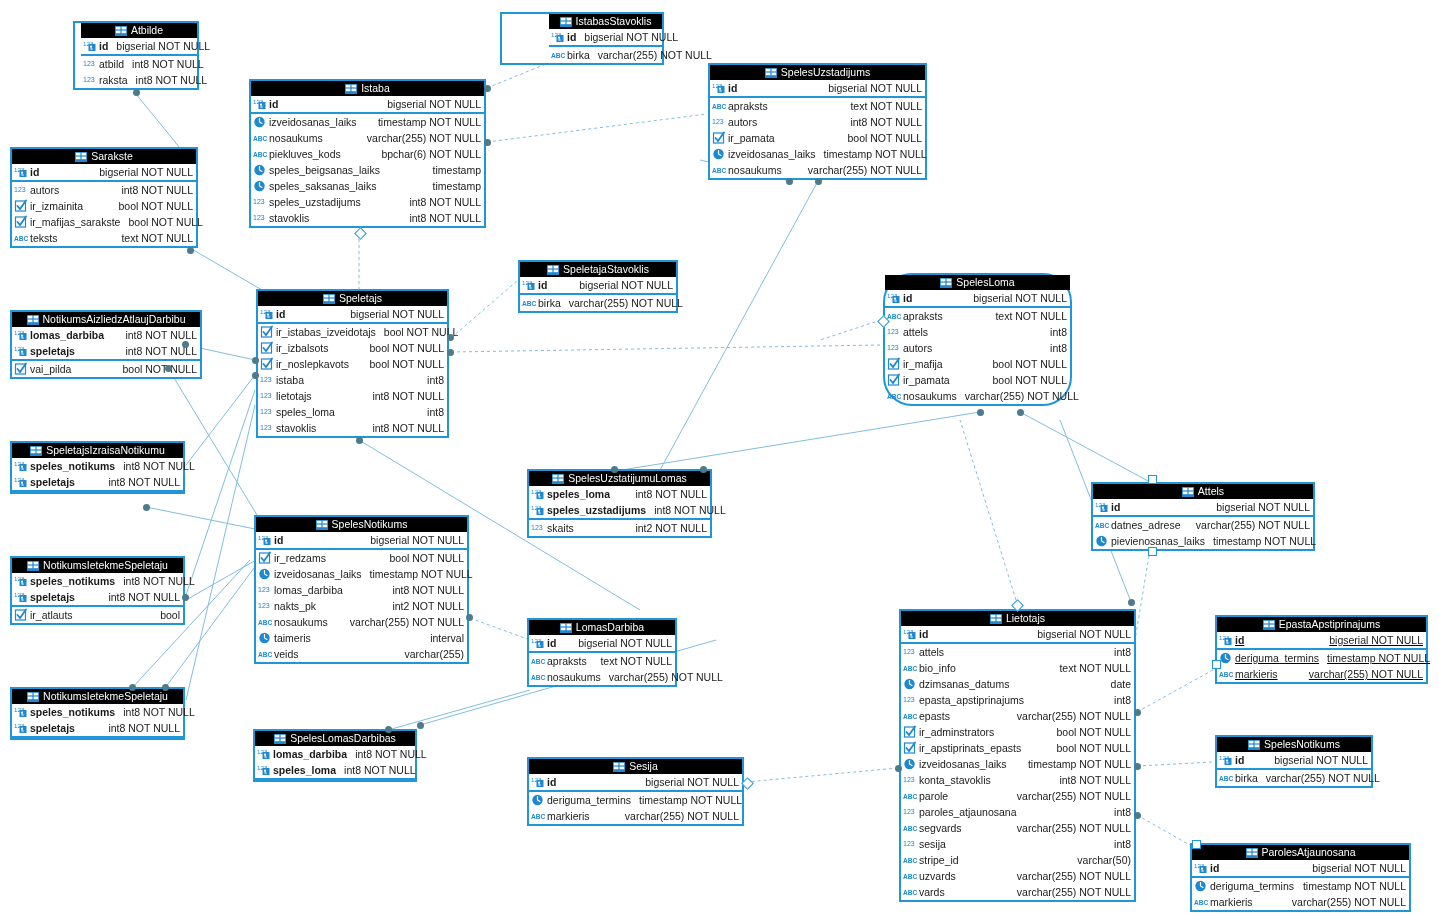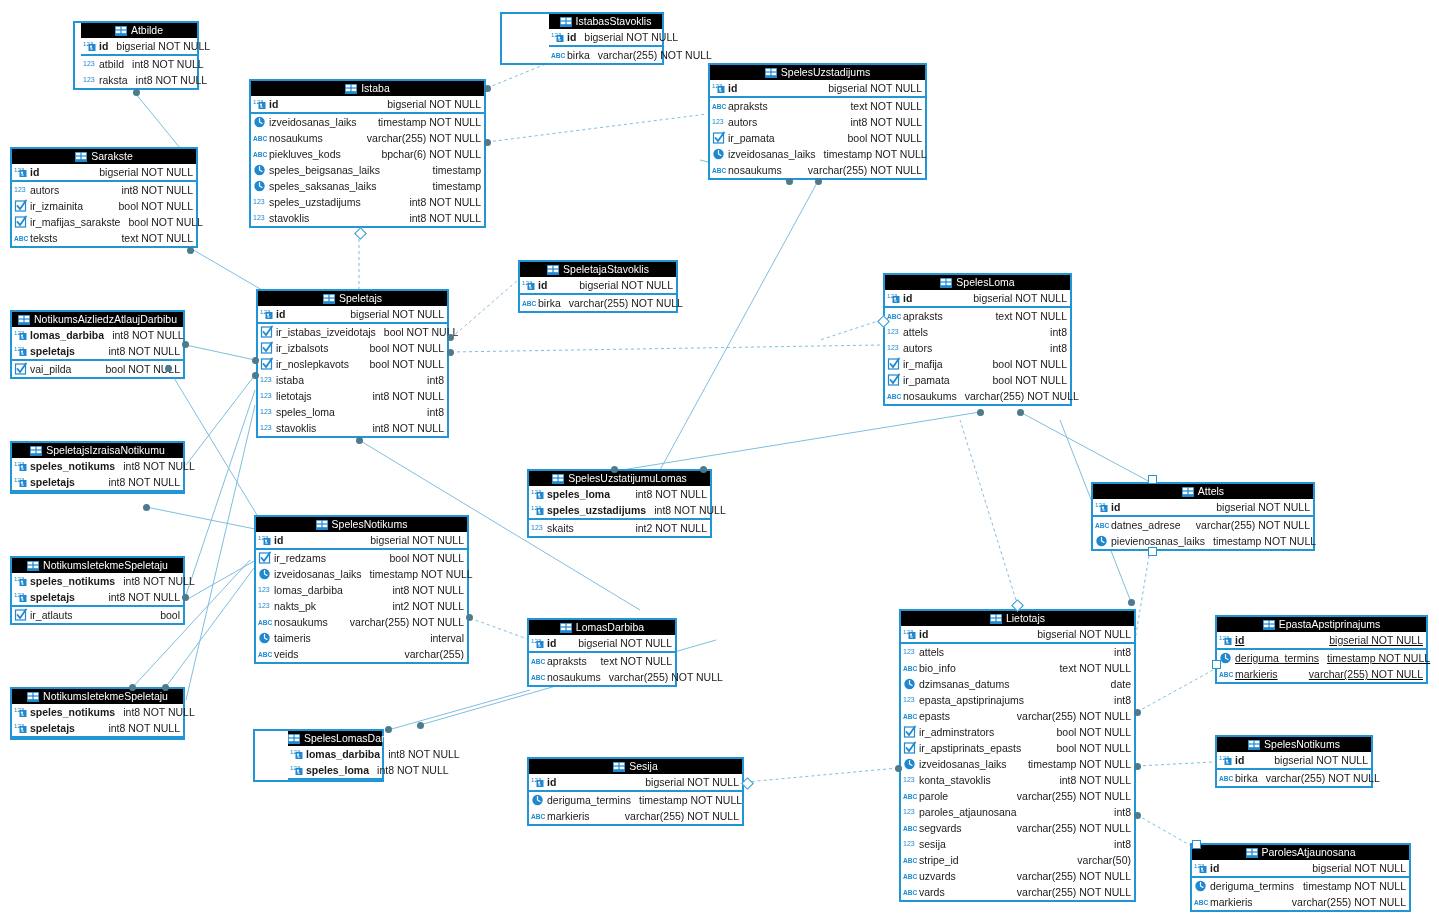--- a/index.html
+++ b/index.html
@@ -497,21 +497,21 @@
             <span class="ico">
               <svg width="14" height="13" viewBox="0 0 14 13">
                 <text x="0" y="9" font-size="7" fill="#1e88d0" font-family="Liberation Sans,sans-serif">123</text>
               </svg>
             </span>
             <span class="fname">stavoklis</span>
             <span class="ftype">int8 NOT NULL</span>
           </div>
         </div>
       </div>
-      <div class="entity" style="left: 883px; top: 273px; width: 189px;">
+      <div class="entity" style="left: 883px; top: 273px; width: 189px; border-radius: 29px;">
         <div class="ent-head"><span class="tbl-ico"><svg width="12" height="10" viewBox="0 0 12 10">
               <rect x="0" y="0" width="12" height="10" fill="#1e88d0"></rect>
               <rect x="0.8" y="0.8" width="4.6" height="2.6" fill="#fff"></rect>
               <rect x="6.6" y="0.8" width="4.6" height="2.6" fill="#fff"></rect>
               <rect x="0.8" y="4.6" width="4.6" height="2.6" fill="#fff"></rect>
               <rect x="6.6" y="4.6" width="4.6" height="2.6" fill="#fff"></rect>
             </svg></span><span>SpelesLoma</span></div>
         <div class="pk-section">
           <div class="row pk">
             <span class="ico">
@@ -579,21 +579,21 @@
             <span class="ico">
               <svg width="14" height="13" viewBox="0 0 14 13">
                 <text x="0" y="9.5" font-size="6.6" font-weight="bold" fill="#1e88d0" font-family="Liberation Sans,sans-serif">ABC</text>
               </svg>
             </span>
             <span class="fname">nosaukums</span>
             <span class="ftype">varchar(255) NOT NULL</span>
           </div>
         </div>
       </div>
-      <div class="entity" style="left: 10px; top: 310px; width: 175px;">
+      <div class="entity" style="left: 10px; top: 310px; width: 192px;">
         <div class="ent-head"><span class="tbl-ico"><svg width="12" height="10" viewBox="0 0 12 10">
               <rect x="0" y="0" width="12" height="10" fill="#1e88d0"></rect>
               <rect x="0.8" y="0.8" width="4.6" height="2.6" fill="#fff"></rect>
               <rect x="6.6" y="0.8" width="4.6" height="2.6" fill="#fff"></rect>
               <rect x="0.8" y="4.6" width="4.6" height="2.6" fill="#fff"></rect>
               <rect x="6.6" y="4.6" width="4.6" height="2.6" fill="#fff"></rect>
             </svg></span><span>NotikumsAizliedzAtlaujDarbibu</span></div>
         <div class="pk-section">
           <div class="row pk">
             <span class="ico">
@@ -1279,21 +1279,21 @@
             <span class="ico">
               <svg width="14" height="13" viewBox="0 0 14 13">
                 <text x="0" y="9.5" font-size="6.6" font-weight="bold" fill="#1e88d0" font-family="Liberation Sans,sans-serif">ABC</text>
               </svg>
             </span>
             <span class="fname">markieris</span>
             <span class="ftype">varchar(255) NOT NULL</span>
           </div>
         </div>
       </div>
-      <div class="entity" style="left: 253px; top: 729px; width: 131px; padding-left: 33px;">
+      <div class="entity" style="left: 253px; top: 729px; width: 164px;">
         <div class="ent-head"><span class="tbl-ico"><svg width="12" height="10" viewBox="0 0 12 10">
               <rect x="0" y="0" width="12" height="10" fill="#1e88d0"></rect>
               <rect x="0.8" y="0.8" width="4.6" height="2.6" fill="#fff"></rect>
               <rect x="6.6" y="0.8" width="4.6" height="2.6" fill="#fff"></rect>
               <rect x="0.8" y="4.6" width="4.6" height="2.6" fill="#fff"></rect>
               <rect x="6.6" y="4.6" width="4.6" height="2.6" fill="#fff"></rect>
             </svg></span><span>SpelesLomasDarbibas</span></div>
         <div class="pk-section">
           <div class="row pk">
             <span class="ico">

